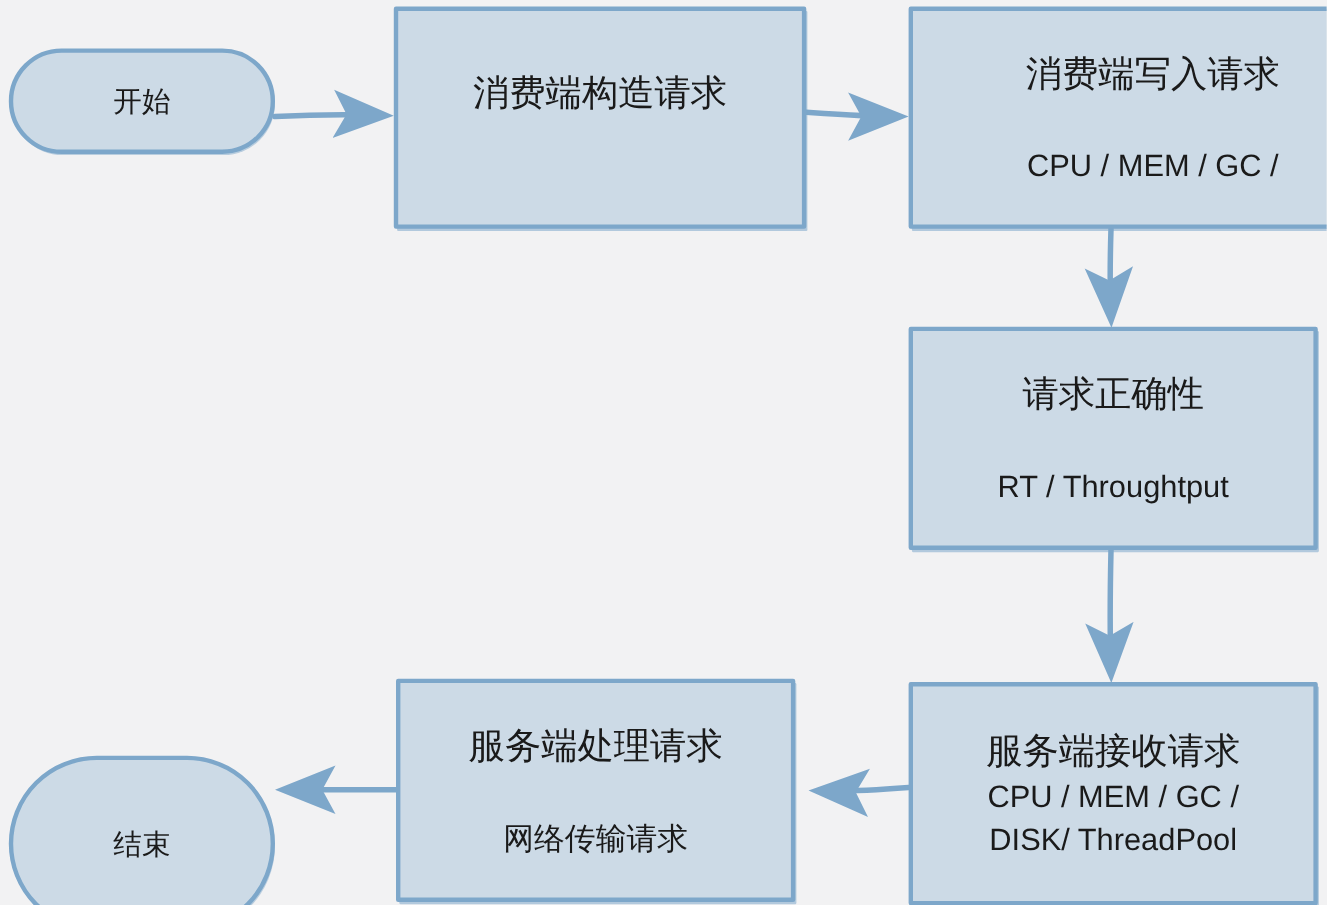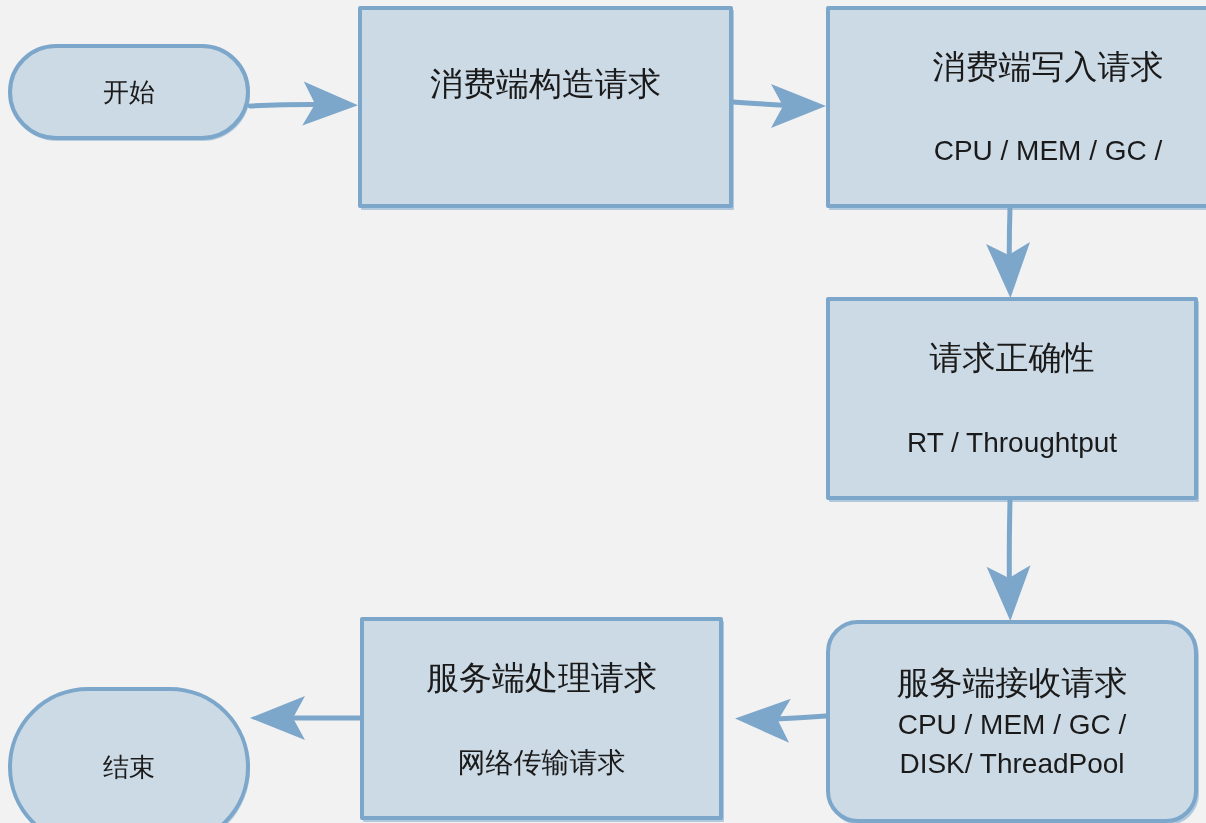--- a/index.html
+++ b/index.html
@@ -64,21 +64,21 @@
   }
   .gap-lg { height: 46px; }
   .gap-sm { height: 4px; }
 
   
   #node-start      { left: 8px;   top: 44px;  width: 242px; height: 96px; }
   #node-end        { left: 8px;   top: 655px; width: 242px; height: 160px; margin-top: 32px; }
   #node-build      { left: 358px; top: 6px;   width: 375px; height: 202px; }
   #node-write      { left: 826px; top: 6px;   width: 444px; height: 202px; }
   #node-network    { left: 826px; top: 297px; width: 372px; height: 203px; }
-  #node-receive    { left: 826px; top: 620px; width: 372px; height: 203px; border-radius: 32px; }
+  #node-receive    { left: 826px; top: 620px; width: 372px; height: 203px; }
   #node-handle     { left: 360px; top: 617px; width: 363px; height: 203px; }
 </style>
 </head>
 <body>
 
 <div id="canvas">
 
   <svg class="edges" viewBox="0 0 1206 823" xmlns="http://www.w3.org/2000/svg">
     <defs>
       <marker id="arrowR" markerWidth="12" markerHeight="12" refX="9" refY="5" orient="auto">

